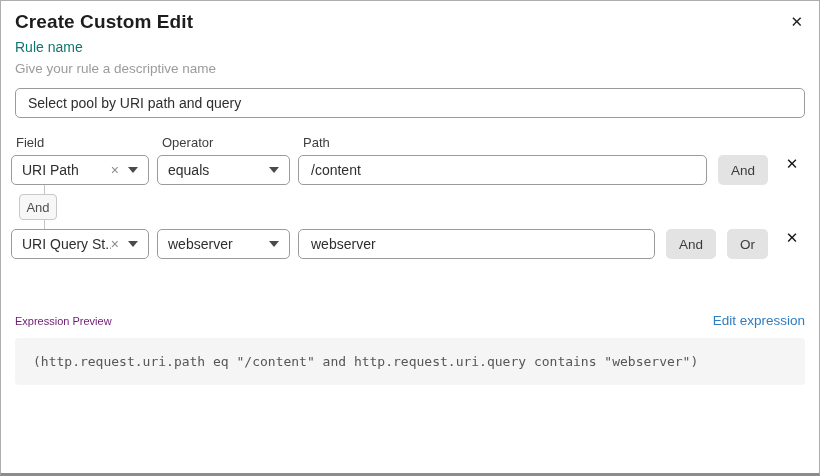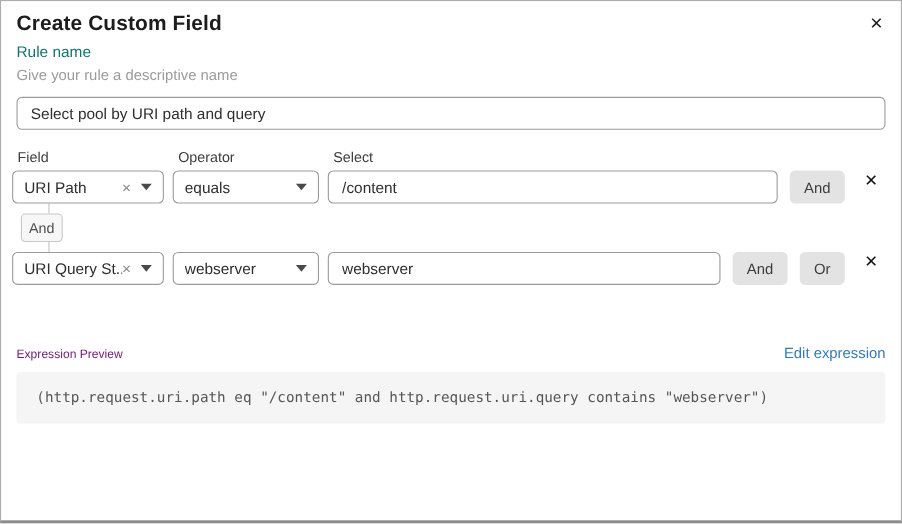--- a/index.html
+++ b/index.html
@@ -92,36 +92,36 @@
     font-family: "DejaVu Sans Mono", "Liberation Mono", monospace;
     font-size: 13px; color: #565656; white-space: nowrap; overflow: hidden;
   }
 </style>
 </head>
 <body>
 
 <div class="dialog">
 
   <div class="header">
-    <div class="title">Create Custom Field</div>
+    <div class="title">Create Custom Edit</div>
     <span class="close">✕</span>
   </div>
 
   <div>
     <div class="section-label">Rule name</div>
     <div class="hint">Give your rule a descriptive name</div>
     <input class="text-input rule-name-input" type="text" value="Select pool by URI path and query" style="">
   </div>
 
   <div>
 
     <div class="col-labels">
       <span class="cell c1">Field</span>
       <span class="cell c2">Operator</span>
-      <span class="cell c3">Select</span>
+      <span class="cell c3">Path</span>
     </div>
 
     <div class="cond-row row1">
       <div class="select select-field">
         <span class="select-text">URI Path</span>
         <span class="select-icons">
           <span class="clear-x">×</span>
           <span class="caret"></span>
         </span>
       </div>

